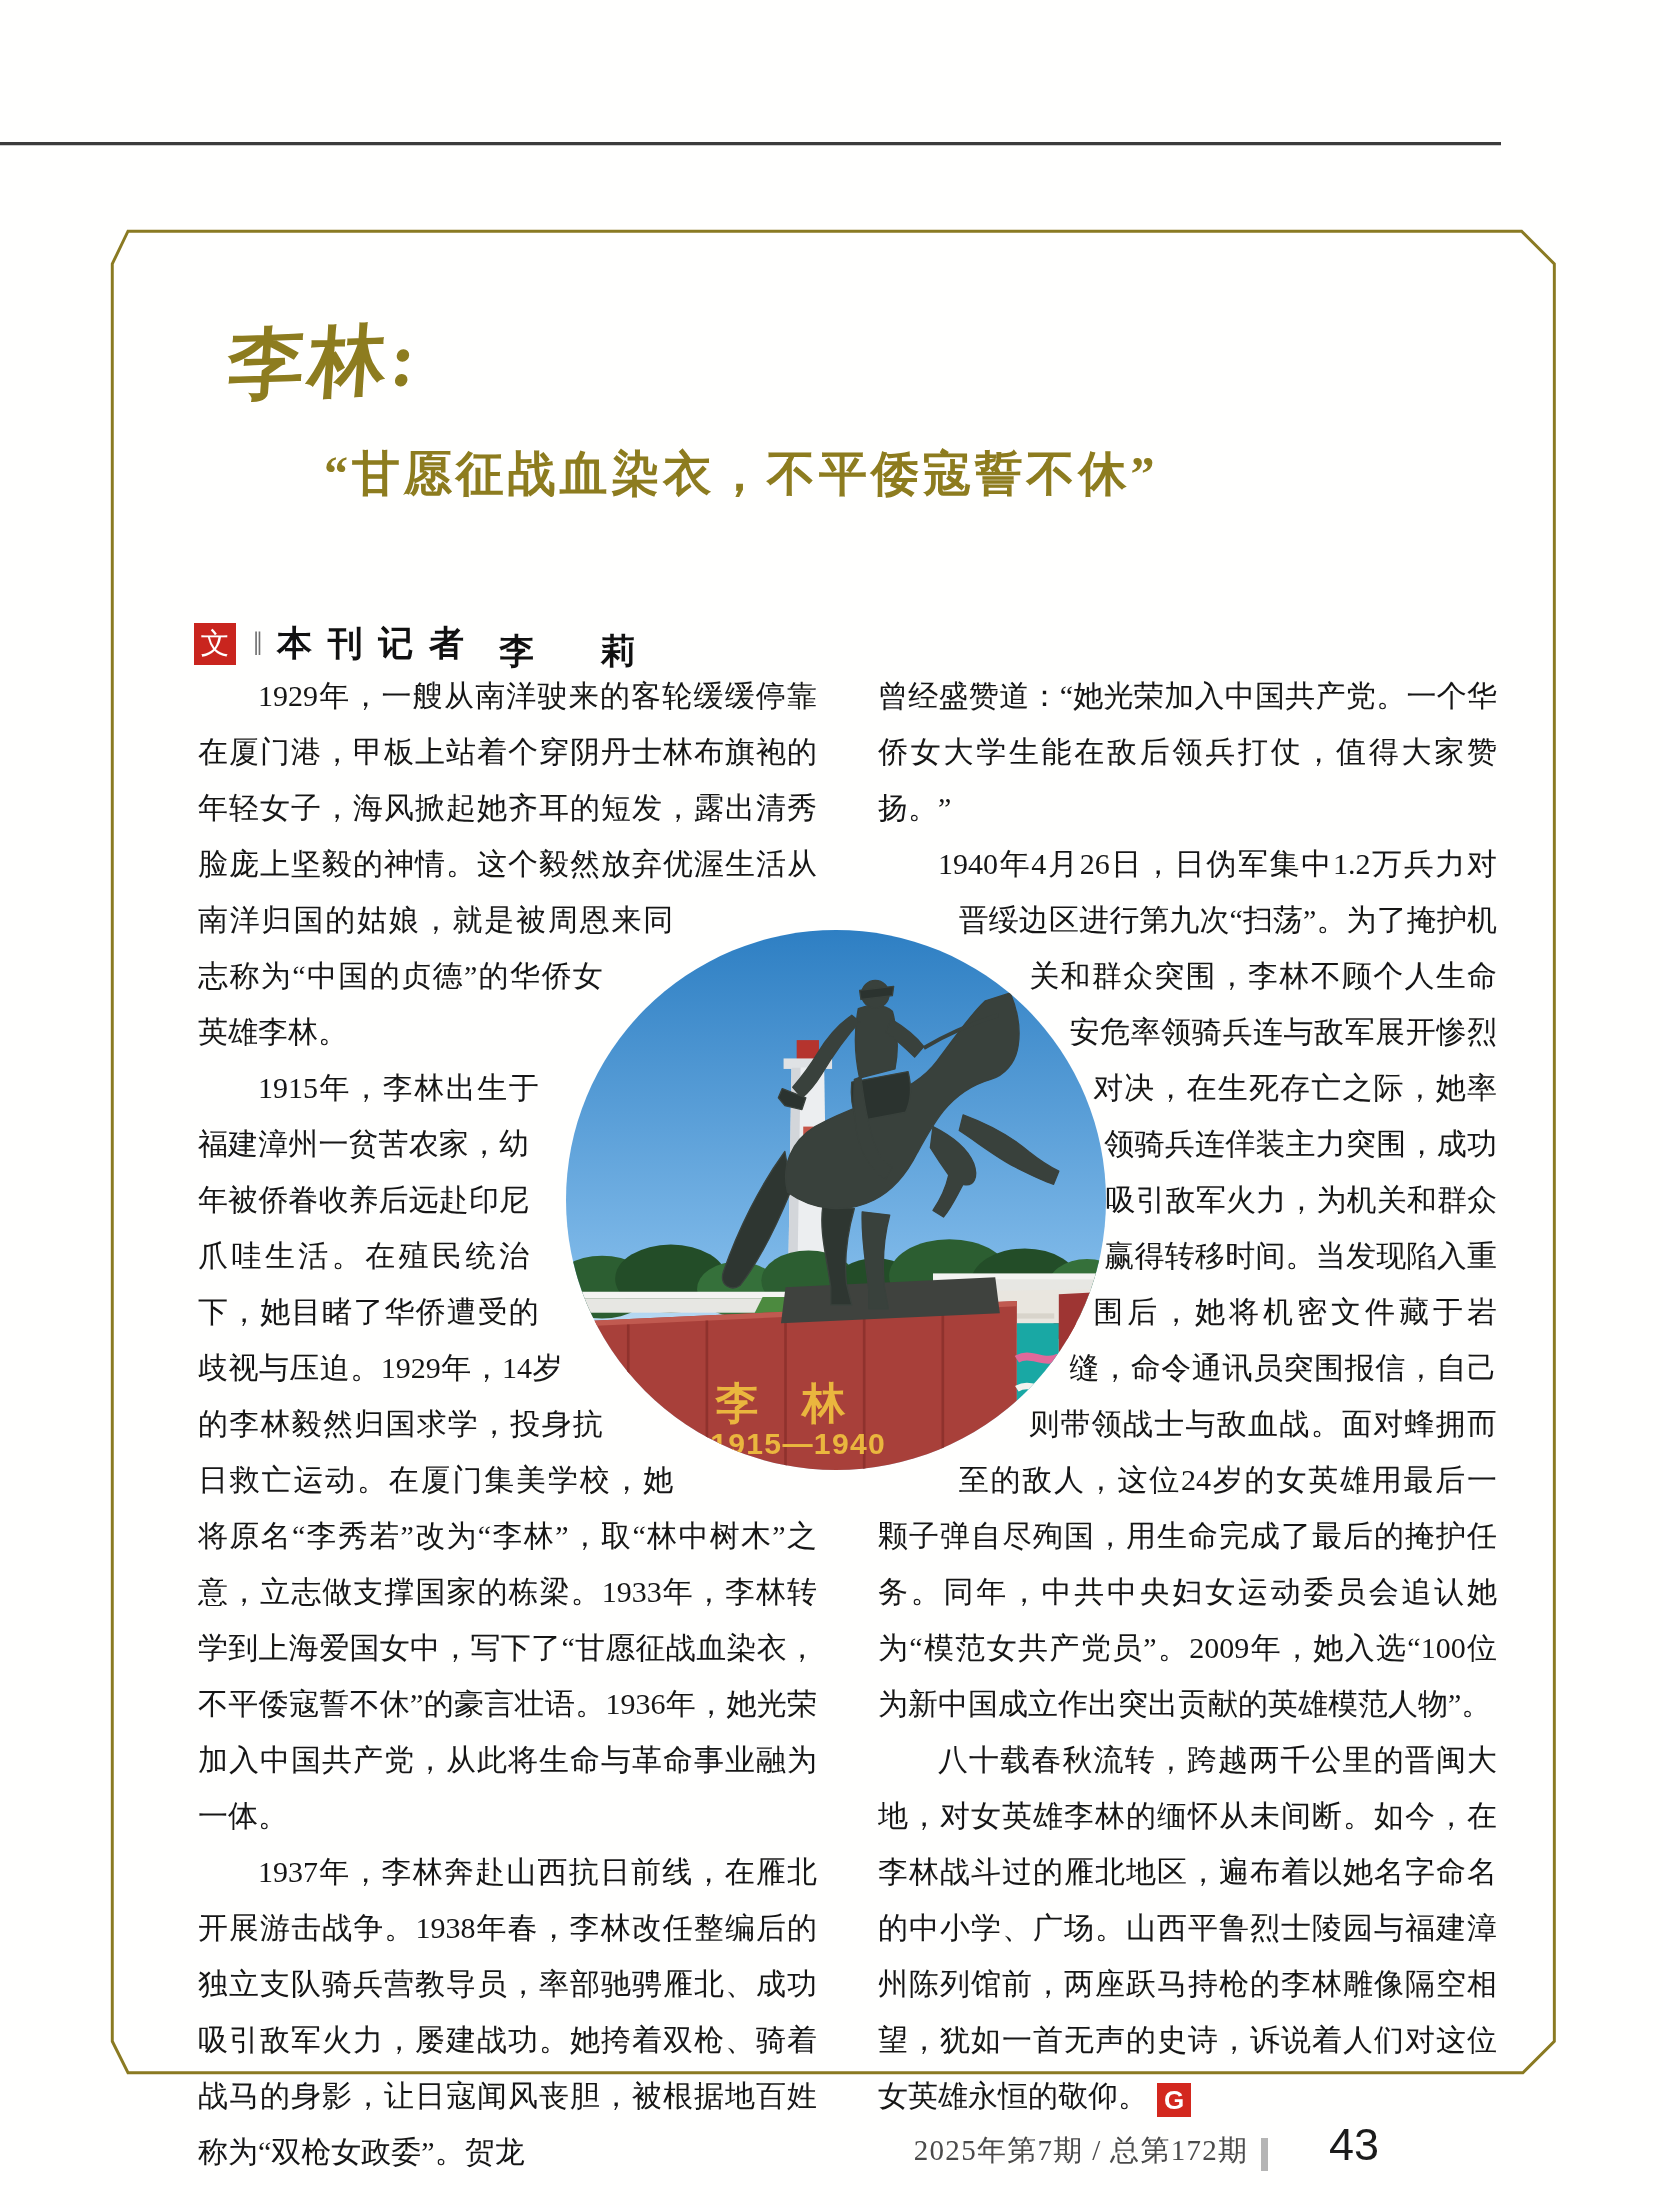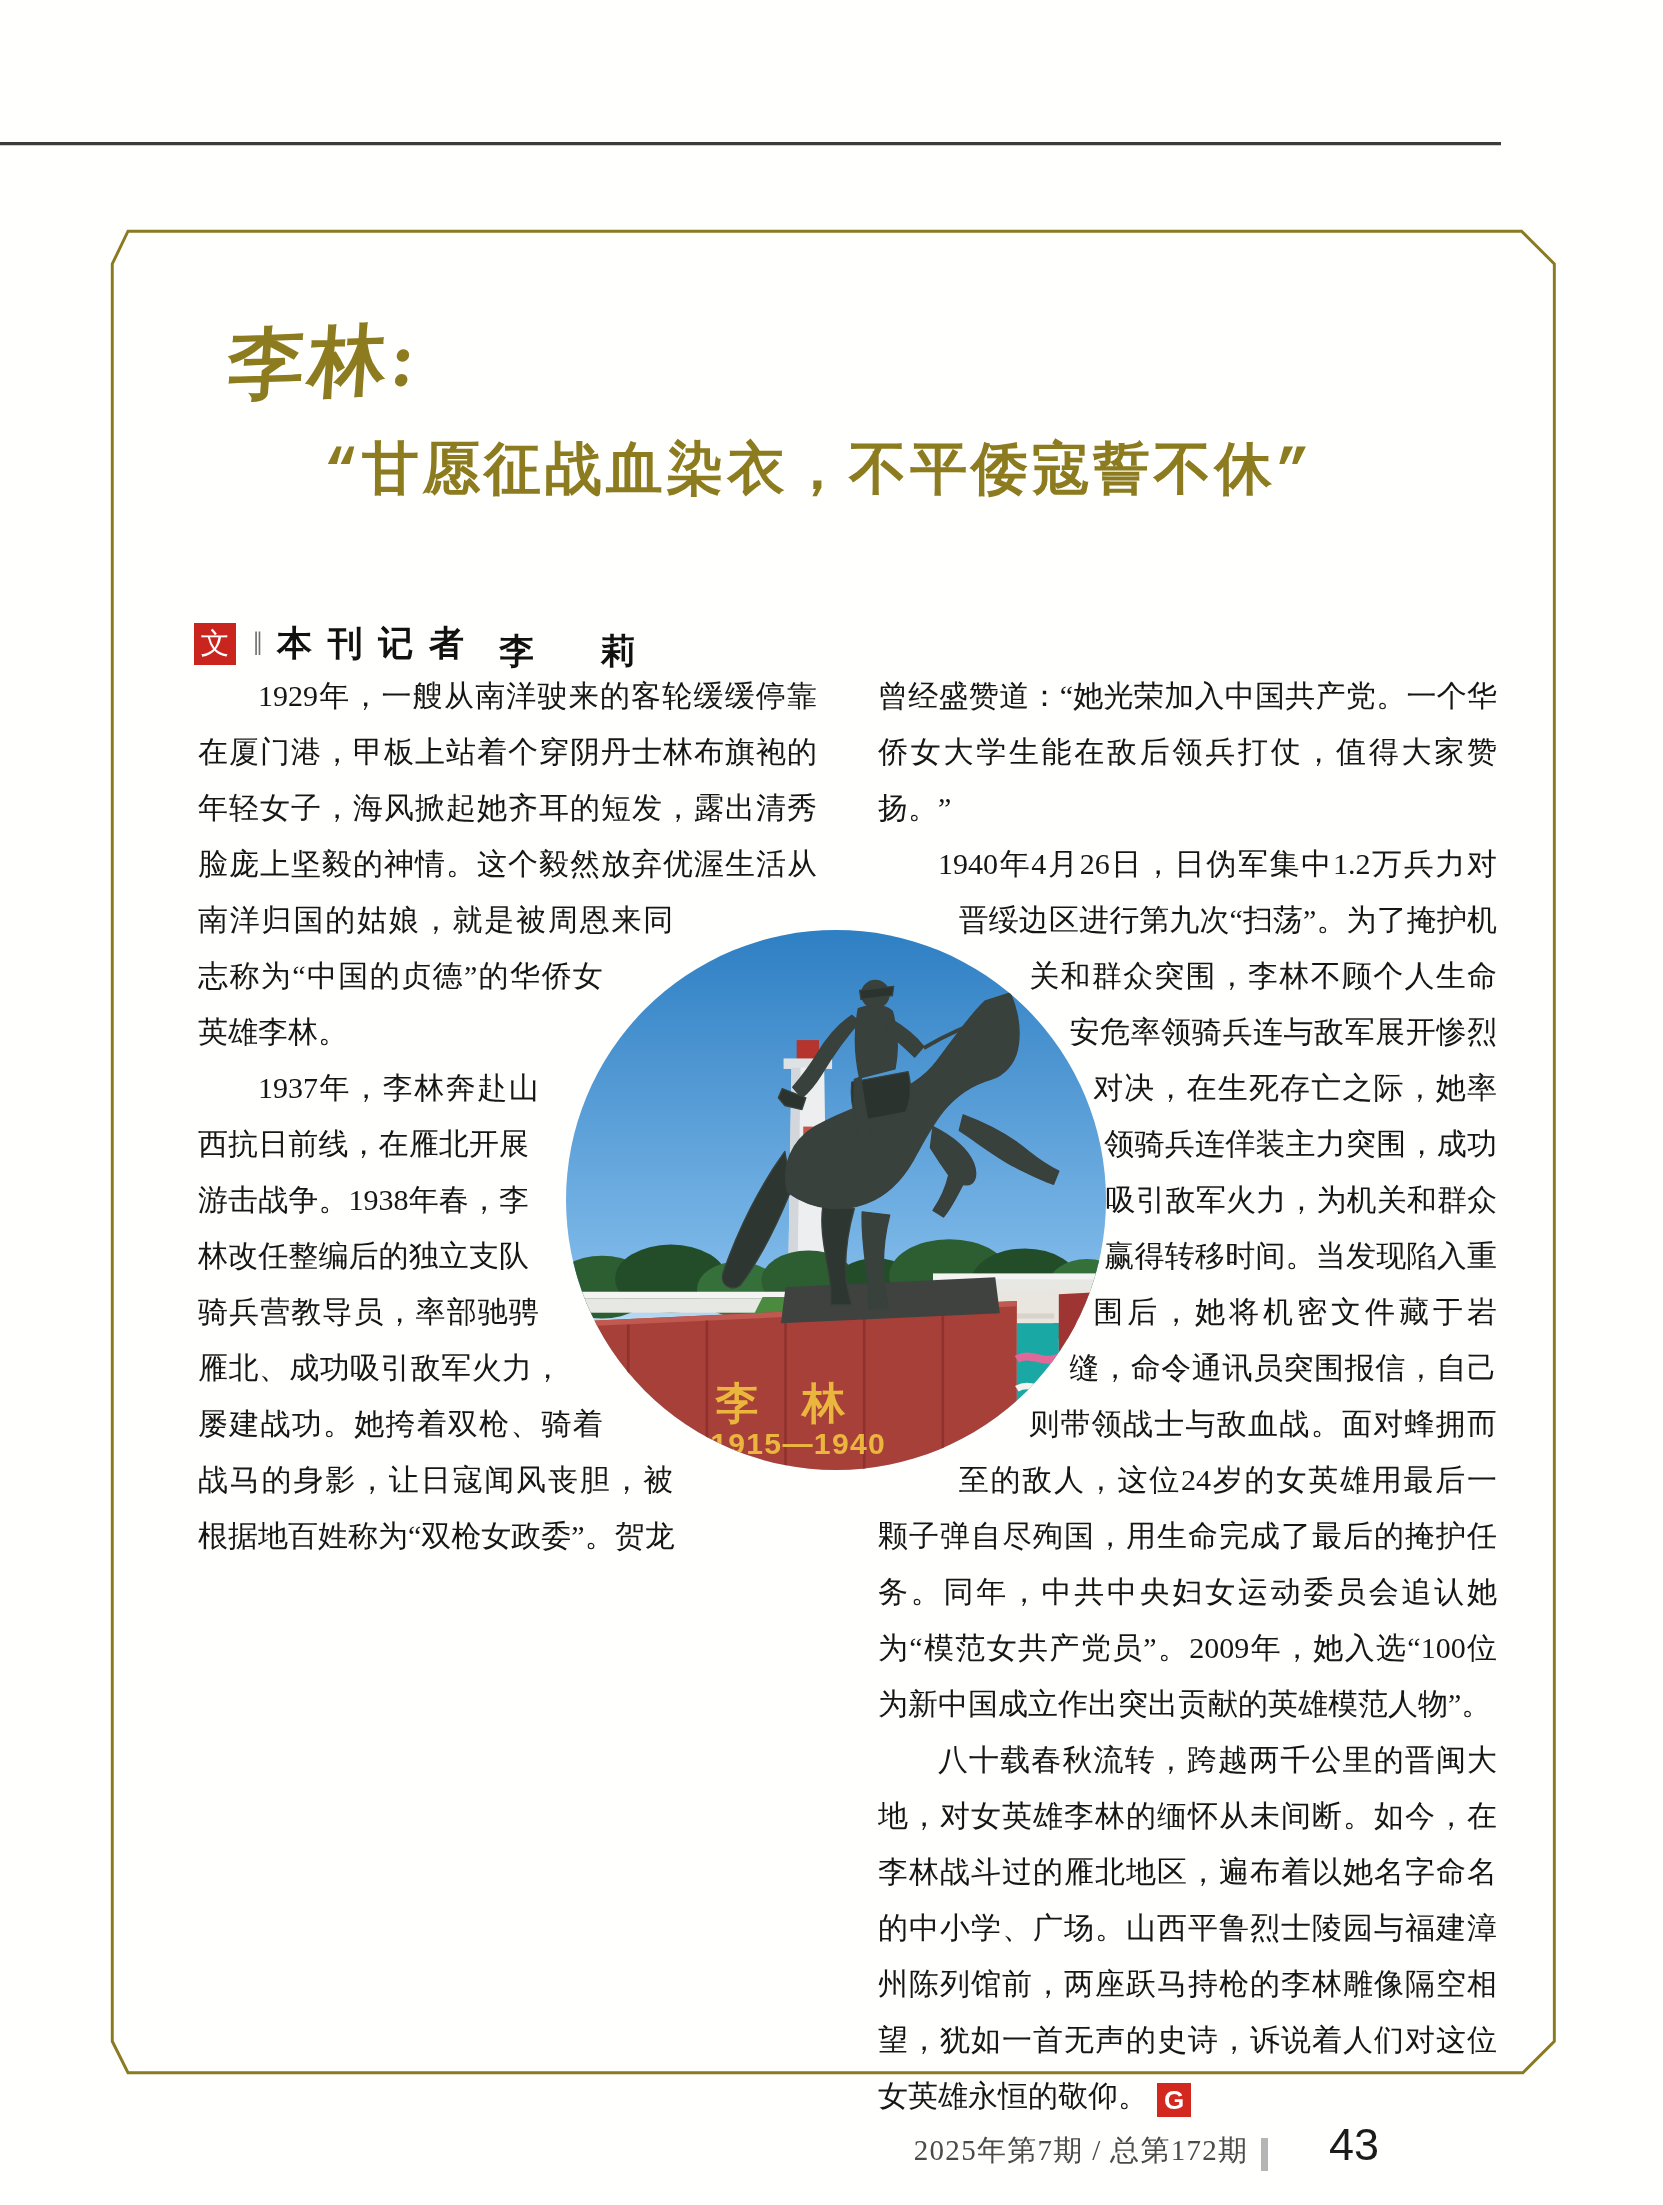--- a/index.html
+++ b/index.html
@@ -3,23 +3,23 @@
 <meta charset="utf-8">
 <style>
   html,body{margin:0;padding:0;background:#ffffff;}
   .page{position:relative;width:1664px;height:2205px;background:#fffffe;overflow:hidden;
         font-family:"Liberation Serif","DejaVu Serif",serif;}
   .top-rule{position:absolute;left:0;top:142px;width:1501px;height:2.6px;background:#3c3c3c;
         border-bottom:1.3px solid #cdcdcd;}
   .frame{position:absolute;left:0;top:0;width:1664px;height:2205px;}
   .kicker{position:absolute;left:228px;top:320px;font-size:77px;line-height:85px;font-weight:700;
         color:#8d7c1f;letter-spacing:3.9px;transform:skewX(-6deg) rotate(-2deg);white-space:nowrap;}
-  .main-title{position:absolute;left:324px;top:434px;margin:0;font-size:57px;line-height:79px;
+  .main-title{position:absolute;left:324px;top:434px;margin:0;font-size:48px;line-height:79px;
         font-weight:900;color:#8d7c1f;letter-spacing:3.9px;white-space:nowrap;
-        font-family:Liberation Mono, monospace;}
+        font-family:Liberation Serif, serif;}
   .byline{position:absolute;left:194px;top:612px;display:flex;align-items:center;}
   .byline-tag{width:42px;height:42px;background:#c9251e;color:#ffffff;font-size:29px;
         display:flex;align-items:center;justify-content:center;}
   .byline-sep{color:#6f6f6f;font-size:34px;margin-left:17px;}
   .byline-role{font-size:35px;font-weight:700;letter-spacing:15.7px;color:#111;margin-left:14.4px;white-space:nowrap;}
   .byline-author{font-size:35px;font-weight:700;letter-spacing:15.7px;color:#111;margin-left:19.6px;white-space:nowrap;margin-top:16px;}
   .col{position:absolute;top:668px;width:619px;font-size:30px;line-height:56px;
         text-align:justify;color:#161616;}
   .col p{margin:0;}
   .col-left{left:198px;height:1402px;}
@@ -57,20 +57,21 @@
   <div class="byline">
     <span class="byline-tag">文</span>
     <span class="byline-sep">‖</span>
     <span class="byline-role">本刊记者</span>
     <span class="byline-author">李　莉</span>
   </div>
 
   <div class="col col-left">
     <div class="circle-spacer-right"></div>
     <p class="indent">1929年，一艘从南洋驶来的客轮缓缓停靠在厦门港，甲板上站着个穿阴丹士林布旗袍的年轻女子，海风掀起她齐耳的短发，露出清秀脸庞上坚毅的神情。这个毅然放弃优渥生活从南洋归国的姑娘，就是被周恩来同志称为“中国的贞德”的华侨女英雄李林。</p>
+    <p class="indent">1915年，李林出生于福建漳州一贫苦农家，幼年被侨眷收养后远赴印尼爪哇生活。在殖民统治下，她目睹了华侨遭受的歧视与压迫。1929年，14岁的李林毅然归国求学，投身抗日救亡运动。在厦门集美学校，她将原名“李秀若”改为“李林”，取“林中树木”之意，立志做支撑国家的栋梁。1933年，李林转学到上海爱国女中，写下了“甘愿征战血染衣，不平倭寇誓不休”的豪言壮语。1936年，她光荣加入中国共产党，从此将生命与革命事业融为一体。</p>
     <p class="indent">1937年，李林奔赴山西抗日前线，在雁北开展游击战争。1938年春，李林改任整编后的独立支队骑兵营教导员，率部驰骋雁北、成功吸引敌军火力，屡建战功。她挎着双枪、骑着战马的身影，让日寇闻风丧胆，被根据地百姓称为“双枪女政委”。贺龙</p>
   </div>
 
   <div class="col col-right">
     <div class="circle-spacer-left"></div>
     <p>曾经盛赞道：“她光荣加入中国共产党。一个华侨女大学生能在敌后领兵打仗，值得大家赞扬。”</p>
     <p class="indent">1940年4月26日，日伪军集中1.2万兵力对晋绥边区进行第九次“扫荡”。为了掩护机关和群众突围，李林不顾个人生命安危率领骑兵连与敌军展开惨烈对决，在生死存亡之际，她率领骑兵连佯装主力突围，成功吸引敌军火力，为机关和群众赢得转移时间。当发现陷入重围后，她将机密文件藏于岩缝，命令通讯员突围报信，自己则带领战士与敌血战。面对蜂拥而至的敌人，这位24岁的女英雄用最后一颗子弹自尽殉国，用生命完成了最后的掩护任务。同年，中共中央妇女运动委员会追认她为“模范女共产党员”。2009年，她入选“100位为新中国成立作出突出贡献的英雄模范人物”。</p>
     <p class="indent"><span>八十载春秋流转，跨越两千公里的晋闽大地，对女英雄李林的缅怀从未间断。如今，在李林战斗过的雁北地区，遍布着以她名字命名的中小学、广场。山西平鲁烈士陵园与福建漳州陈列馆前，两座跃马持枪的李林雕像隔空相望，犹如一首无声的史诗，诉说着人们对这位女英雄永恒的敬仰。</span><span class="end-mark">G</span></p>
   </div>
 

